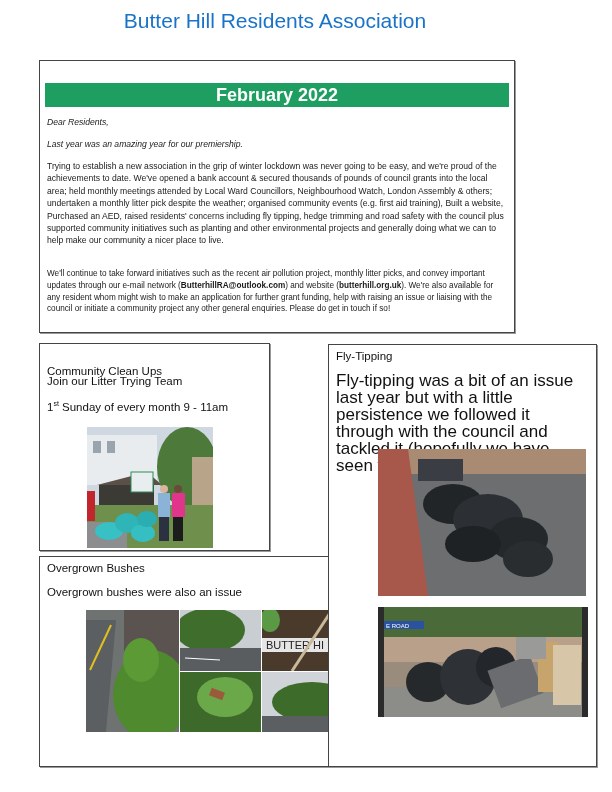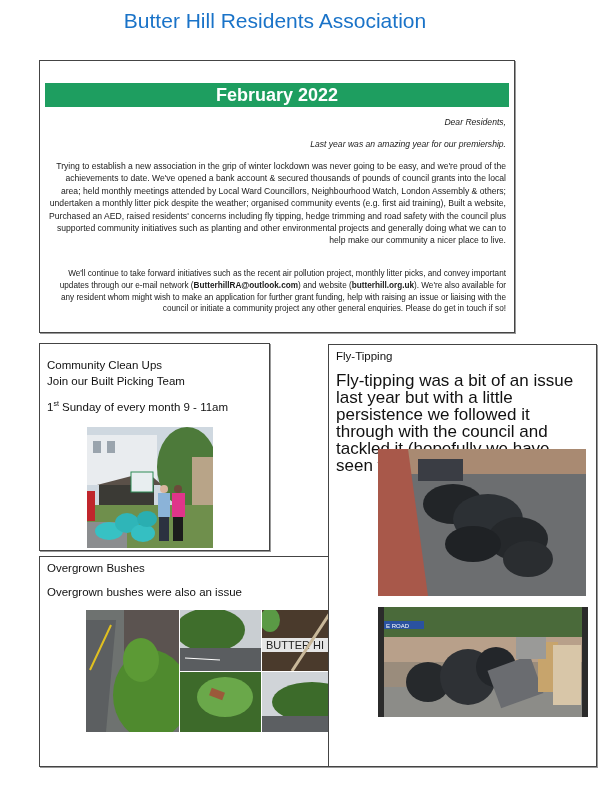--- a/index.html
+++ b/index.html
@@ -3,21 +3,21 @@
 <meta charset="utf-8">
 <style>
   html, body { margin:0; padding:0; background:#ffffff; }
   body { width:612px; height:792px; position:relative; overflow:hidden; font-family:"Liberation Sans", sans-serif; color:#111; }
   .abs { position:absolute; }
   .title { left:0; width:520px; top:9px; text-align:center; font-size:21px; color:#1a73c8; padding-left:30px; box-sizing:border-box; }
   .subtitle { left:46px; top:40px; font-size:12px; color:#111;margin-top:33px; }
   .box { position:absolute; border:1px solid #444; box-sizing:border-box; background:#fff; }
   .box.shadow { box-shadow:1px 1px 0 #999; }
   .banner { position:absolute; left:5px; right:5px; top:22px; height:24px; background:#1e9e60; color:#fff; font-size:18px; font-weight:bold; text-align:center; line-height:24px; }
-  .p { position:absolute; left:7px; right:8px; font-size:8.6px; line-height:12.4px; color:#1a1a1a;text-align:right; }
+  .p { position:absolute; left:7px; right:8px; font-size:8.6px; line-height:12.4px; color:#1a1a1a; }
   .p.italic { font-style:italic; }
   .p.small { font-size:8.2px; line-height:11.8px; }
   .p b { font-weight:bold; }
   .h { position:absolute; left:7px; font-size:11.5px; color:#111; }
   .txt { position:absolute; left:7px; right:6px; font-size:17px; color:#111; line-height:17px; }
   .photo { position:absolute; overflow:hidden;padding-left:40px; }
   sup { font-size:7px; }
 </style>
 </head>
 <body>
@@ -29,22 +29,22 @@
   <div class="banner">February 2022</div>
   <div class="p italic" style="top:55px;">Dear Residents,</div>
   <div class="p italic" style="top:77px;">Last year was an amazing year for our premiership.</div>
   <div class="p" style="top:99px;">Trying to establish a new association in the grip of winter lockdown was never going to be easy, and we're proud of the achievements to date. We've opened a bank account &amp; secured thousands of pounds of council grants into the local area; held monthly meetings attended by Local Ward Councillors, Neighbourhood Watch, London Assembly &amp; others; undertaken a monthly litter pick despite the weather; organised community events (e.g. first aid training), Built a website, Purchased an AED, raised residents' concerns including fly tipping, hedge trimming and road safety with the council plus supported community initiatives such as planting and other environmental projects and generally doing what we can to help make our community a nicer place to live.</div>
   <div class="p small" style="top:207px;">
     <span>We'll continue to take forward initiatives such as the recent air pollution project, monthly litter picks, and convey important updates through our e-mail network (</span><b>ButterhillRA@outlook.com</b><span>) and website (</span><b>butterhill.org.uk</b><span>). We're also available for any resident whom might wish to make an application for further grant funding, help with raising an issue or liaising with the council or initiate a community project any other general enquiries. Please do get in touch if so!</span>
   </div>
 </div>
 
 <div class="box shadow" style="left:39px; top:343px; width:231px; height:208px;">
-  <div class="h" style="top:15px;">Community Clean Ups</div>
-  <div class="h" style="top:31px;">Join our Built Picking Team</div>
+  <div class="h" style="top:21px;">Community Clean Ups</div>
+  <div class="h" style="top:31px;">Join our Litter Trying Team</div>
   <div class="h" style="top:56px;"><span>1</span><sup>st</sup><span> Sunday of every month 9 - 11am</span></div>
   <div class="photo" style="left:7px; top:83px; width:126px; height:121px;">
     <svg width="126" height="121" viewBox="0 0 126 121">
       <rect width="126" height="121" fill="#cfd8e0"></rect>
       <rect x="0" y="8" width="70" height="50" fill="#e9ecef"></rect>
       <rect x="6" y="14" width="8" height="12" fill="#9aa4ad"></rect>
       <rect x="20" y="14" width="8" height="12" fill="#9aa4ad"></rect>
       <polygon points="10,58 60,45 75,58" fill="#5a5048"></polygon>
       <rect x="12" y="58" width="55" height="22" fill="#3b3a35"></rect>
       <ellipse cx="100" cy="40" rx="30" ry="40" fill="#4d7a3a"></ellipse>

